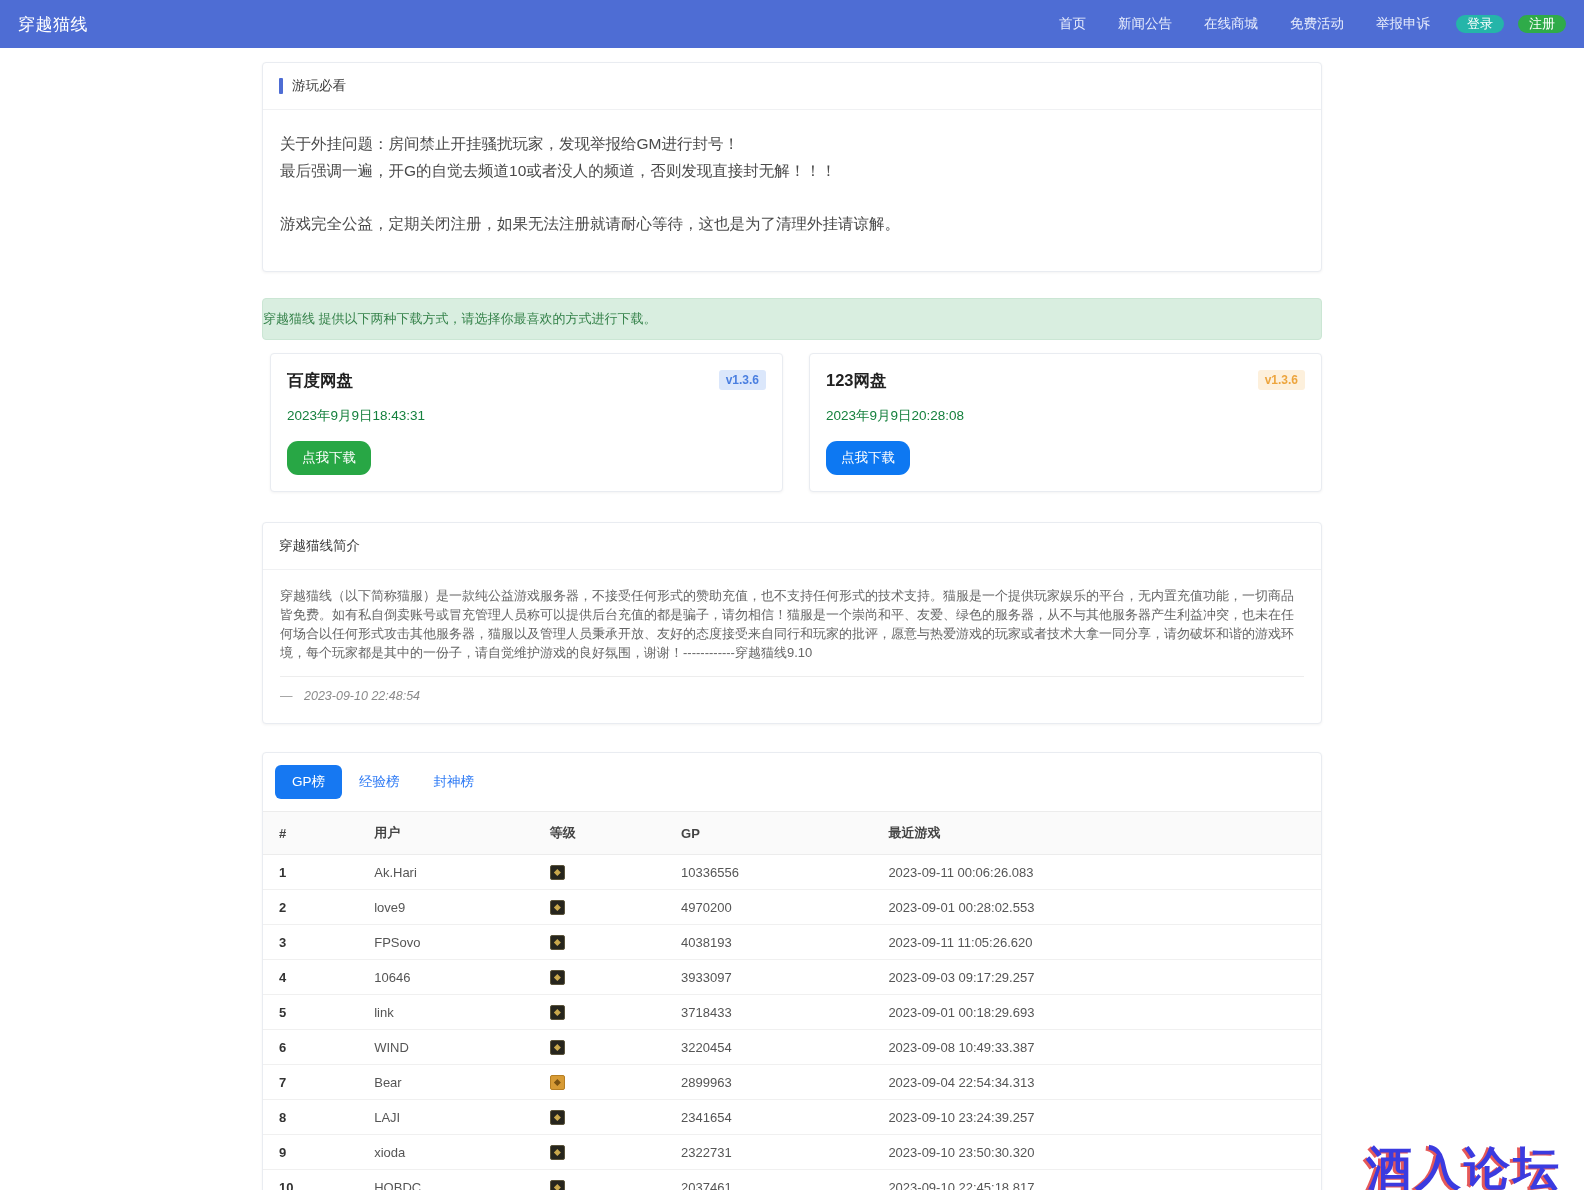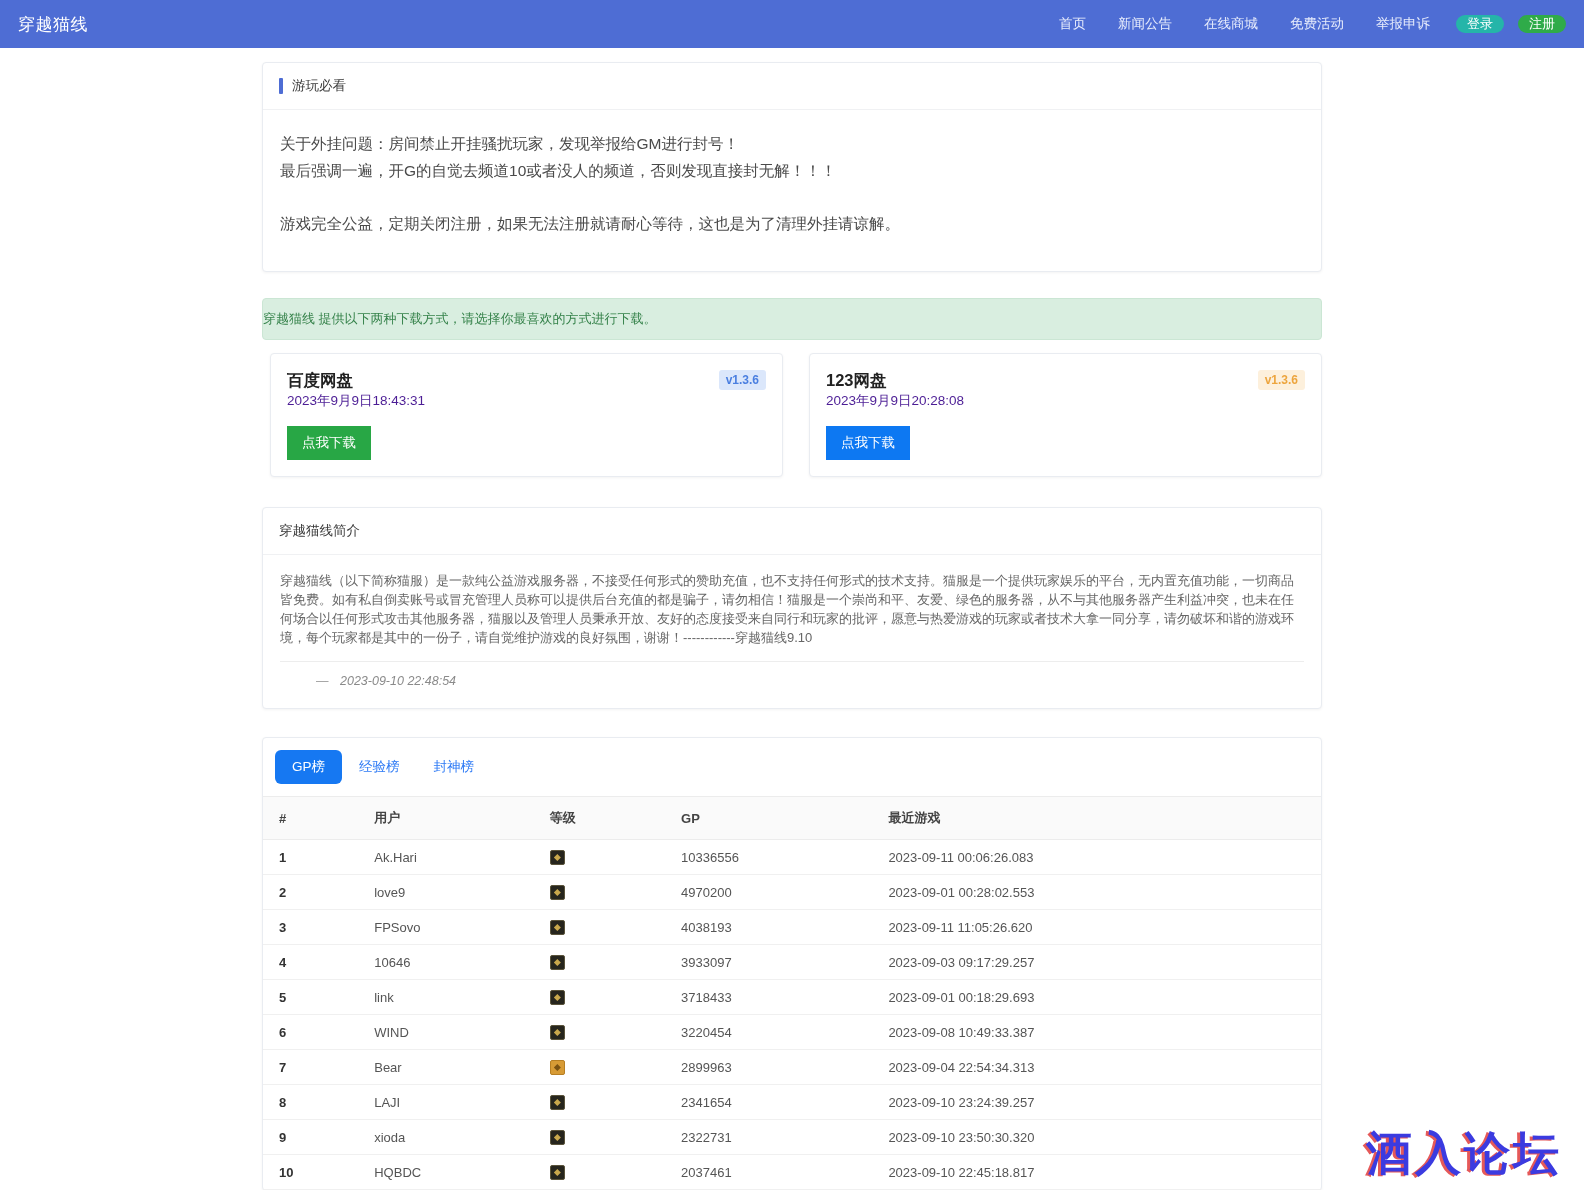--- a/index.html
+++ b/index.html
@@ -36,32 +36,32 @@
                    color:#35824a; font-size:13px; padding:11px 0; border-radius:4px; }
 
   
   .dl-row { display:flex; gap:26px; margin-top:13px;padding-left:8px; }
   .dl-card { flex:1; padding:16px; }
   .dl-head { display:flex; justify-content:space-between; align-items:flex-start; }
   .dl-title { font-size:16.5px; font-weight:600; color:#222; }
   .ver-badge { font-size:12px; font-weight:600; padding:3px 7px; border-radius:3px; }
   .ver-badge[data-accent="blue"]   { background:#dbe7fb; color:#4a7fe0; }
   .ver-badge[data-accent="orange"] { background:#fdf0dc; color:#eda53e; }
-  .dl-date { font-size:13.5px; color:#4c1d95; }
-  .dl-btn { margin-top:16px; display:inline-block; border:none; border-radius:0;
+  .dl-date { margin-top:15px; font-size:13.5px; color:#15803d; }
+  .dl-btn { margin-top:16px; display:inline-block; border:none; border-radius:11px;
             color:#fff; font-size:13.5px; padding:8px 15px; cursor:pointer; }
   .dl-btn[data-accent="green"] { background:#28a745; }
   .dl-btn[data-accent="blue"]  { background:#0d78f2; }
 
   
   .intro-card { margin-top:30px; }
   .intro-body { padding:16px 17px 14px; }
   .intro-text { font-size:13px; color:#666; line-height:19px; }
   .intro-sep { border:none; border-top:1px solid #ededed; margin:14px 0 12px; }
-  .intro-footer { font-size:12.5px; color:#8a8a8a; padding-bottom:6px;margin-left:36px; }
+  .intro-footer { font-size:12.5px; color:#8a8a8a; padding-bottom:6px; }
   .intro-footer .dash { color:#9a9a9a; margin-right:8px; }
   .intro-footer .date { font-style:italic; }
 
   
   .board-card { margin-top:28px; }
   .tabs { display:flex; align-items:center; padding:12px 12px; }
   .tab { font-size:13.5px; color:#2f7bf5; padding:8px 17px; border-radius:6px; cursor:pointer; }
   .tab.active { background:#1678f2; color:#fff; }
 
   table.board { width:100%; border-collapse:collapse; }

